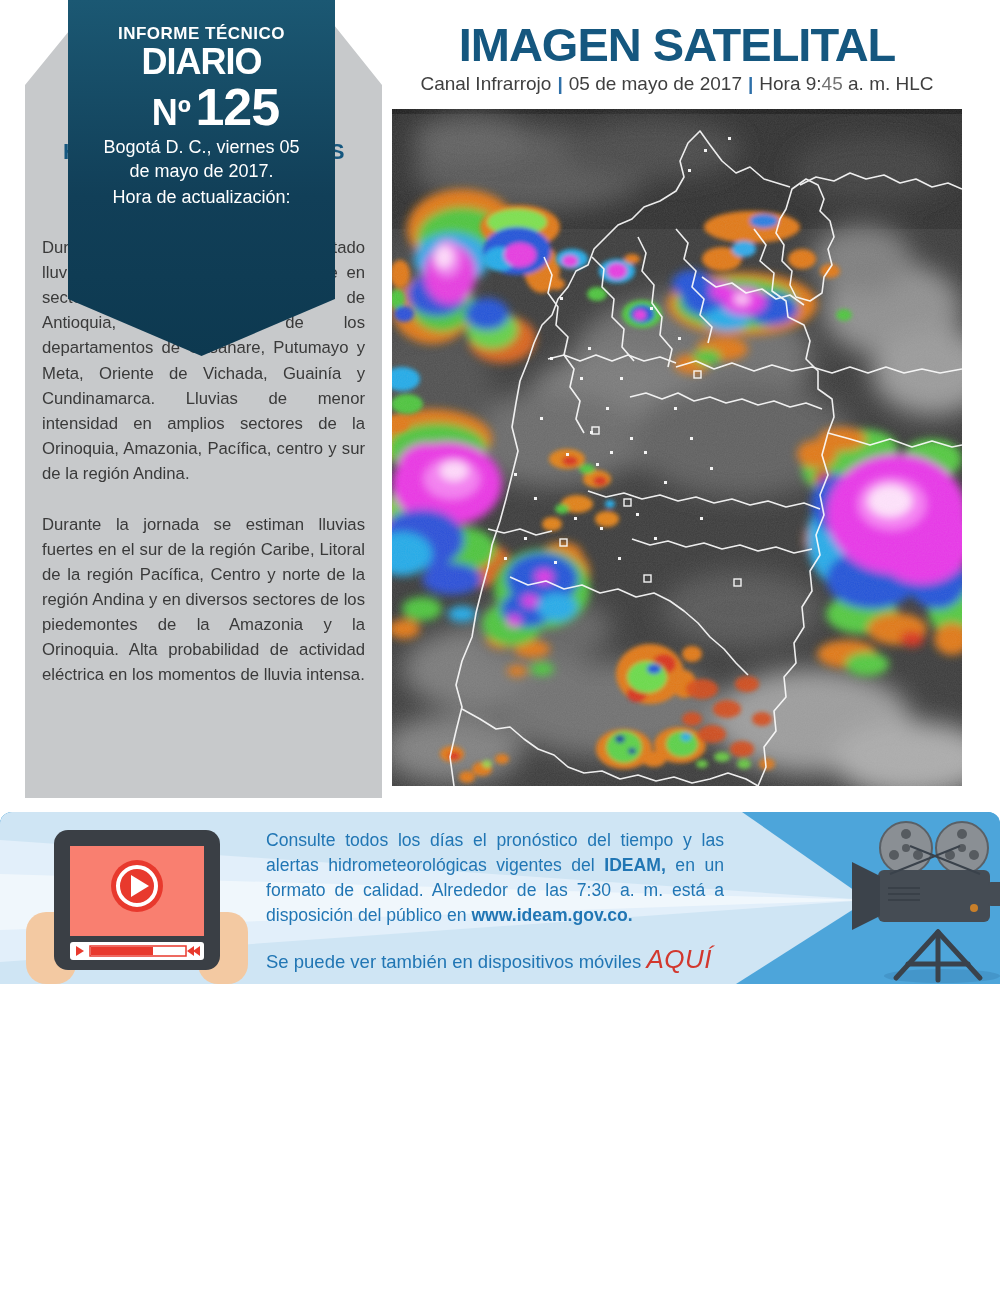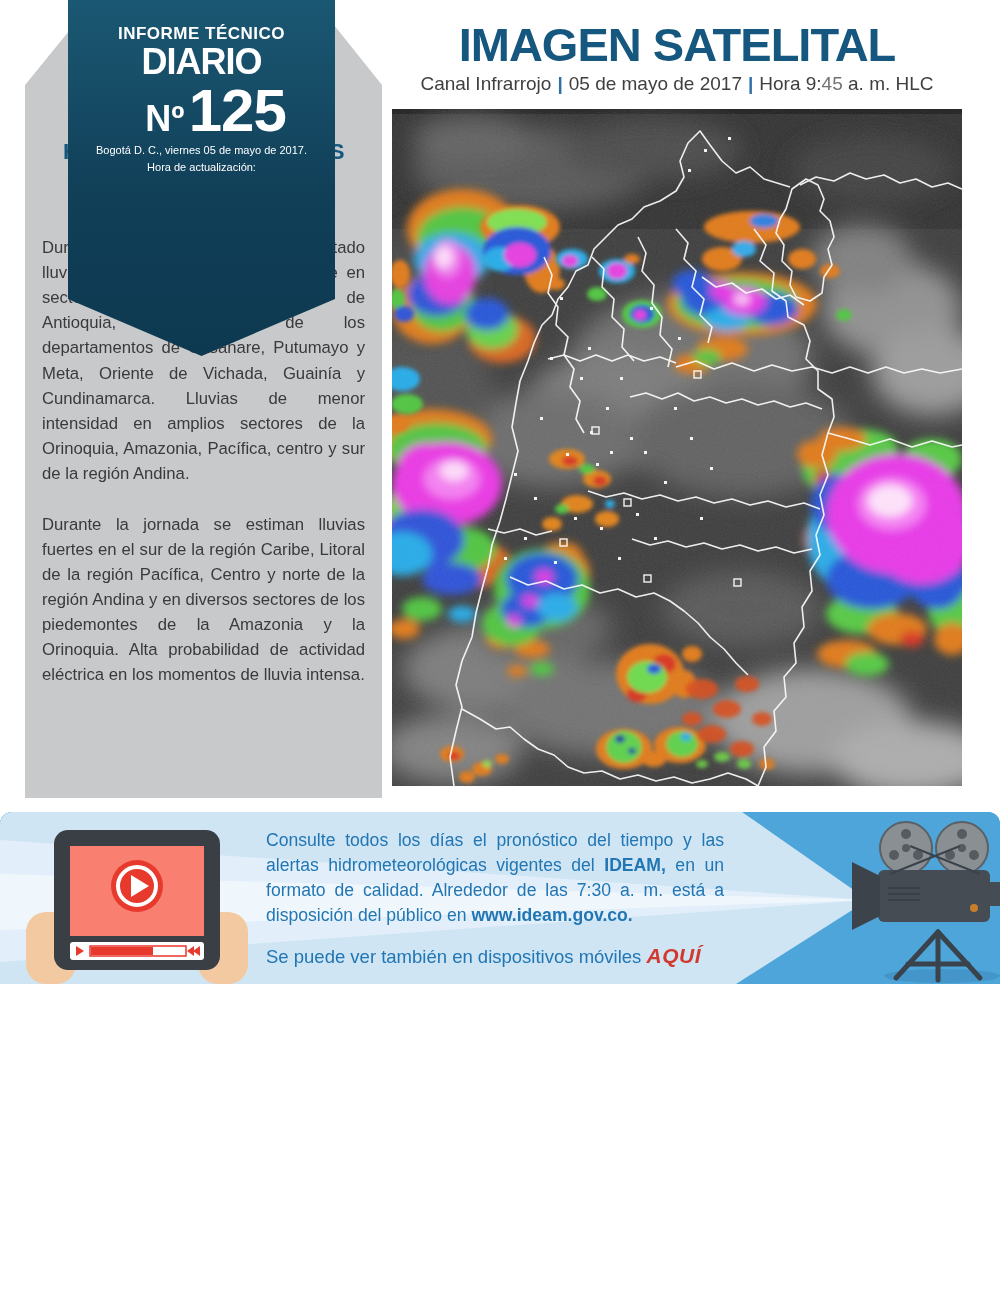--- a/index.html
+++ b/index.html
@@ -13,23 +13,23 @@
 
   
   .badge{left:68px;top:0;width:267px;height:356px;z-index:5;
          background:linear-gradient(180deg,#1b5873 0%,#113f58 55%,#0d3950 100%);
          clip-path:polygon(0 0,100% 0,100% 84%,50% 100%,0 84%);
          color:#fff;text-align:center;}
   .badge .kicker{margin-top:24px;font-size:17px;font-weight:bold;letter-spacing:.5px;}
   .badge .big{font-size:36px;font-weight:bold;line-height:.98;letter-spacing:-1px;}
   .badge .num-row{font-weight:bold;line-height:1;margin-top:2px;}
   .badge .num-row .pfx{font-size:36px;margin-left:28px;}
-  .badge .num-row .num{font-size:60px;letter-spacing:-1px;}
+  .badge .num-row .num{font-size:52px;letter-spacing:-1px;}
   .badge p{margin:10px 14px 0 14px;font-size:15.5px;line-height:1.34;}
-  .badge .dl{margin-top:2px;font-size:11px;line-height:1.34;padding:0 26px;}
+  .badge .dl{margin-top:2px;font-size:18px;line-height:1.34;padding:0 26px;}
   b{font-weight:bold;}
 
   
   .main{position:relative;width:1000px;height:812px;background:#fff;}
   .panel{left:25px;top:20px;width:357px;height:778px;background:#c7c9cb;
          clip-path:polygon(0 65px,53px 0,178px 82px,305px 0,100% 65px,100% 100%,0 100%);}
   .panel h2{margin:84px 0 0 0;text-align:center;color:#15577f;line-height:1.08;}
   .panel h2 .l1{display:block;font-size:33px;letter-spacing:-.5px;}
   .panel h2 .l2{display:block;font-size:22.5px;letter-spacing:-.4px;}
   .panel h2 .l3{display:block;font-size:42px;letter-spacing:-.5px;}
@@ -42,21 +42,21 @@
   .sat .sub .pipe{color:#2d6fa8;font-weight:bold;padding:0 6px;}
   .sat .sub b{font-weight:normal;color:#737373;}
   .sat svg{display:block;margin:14px 0 0 10px;}
 
   
   .footer{position:relative;width:1000px;height:172px;background:#4da5da;
           border-radius:12px 12px 0 0;overflow:hidden;}
   .footer .ftext{position:absolute;left:266px;top:16px;width:458px;z-index:3;}
   .footer .ftext p{margin:0;font-size:17.6px;line-height:1.42;color:#2176b4;text-align:justify;}
   .footer .ftext .mline{margin-top:13px;text-align:left;font-size:18.5px;}
-  .footer .aqui{color:#d2382e;font-weight:bold;font-style:italic;font-size:21px;letter-spacing:.5px;text-align:center;}
+  .footer .aqui{color:#d2382e;font-weight:normal;font-style:italic;font-size:26px;letter-spacing:.5px;text-align:center;}
   .footer .link{font-weight:bold;}
 </style>
 </head>
 <body>
 
 <div class="page">
 
   <div class="abs photo">
     <svg width="1000" height="310" viewBox="0 0 1000 310">
       <defs>

